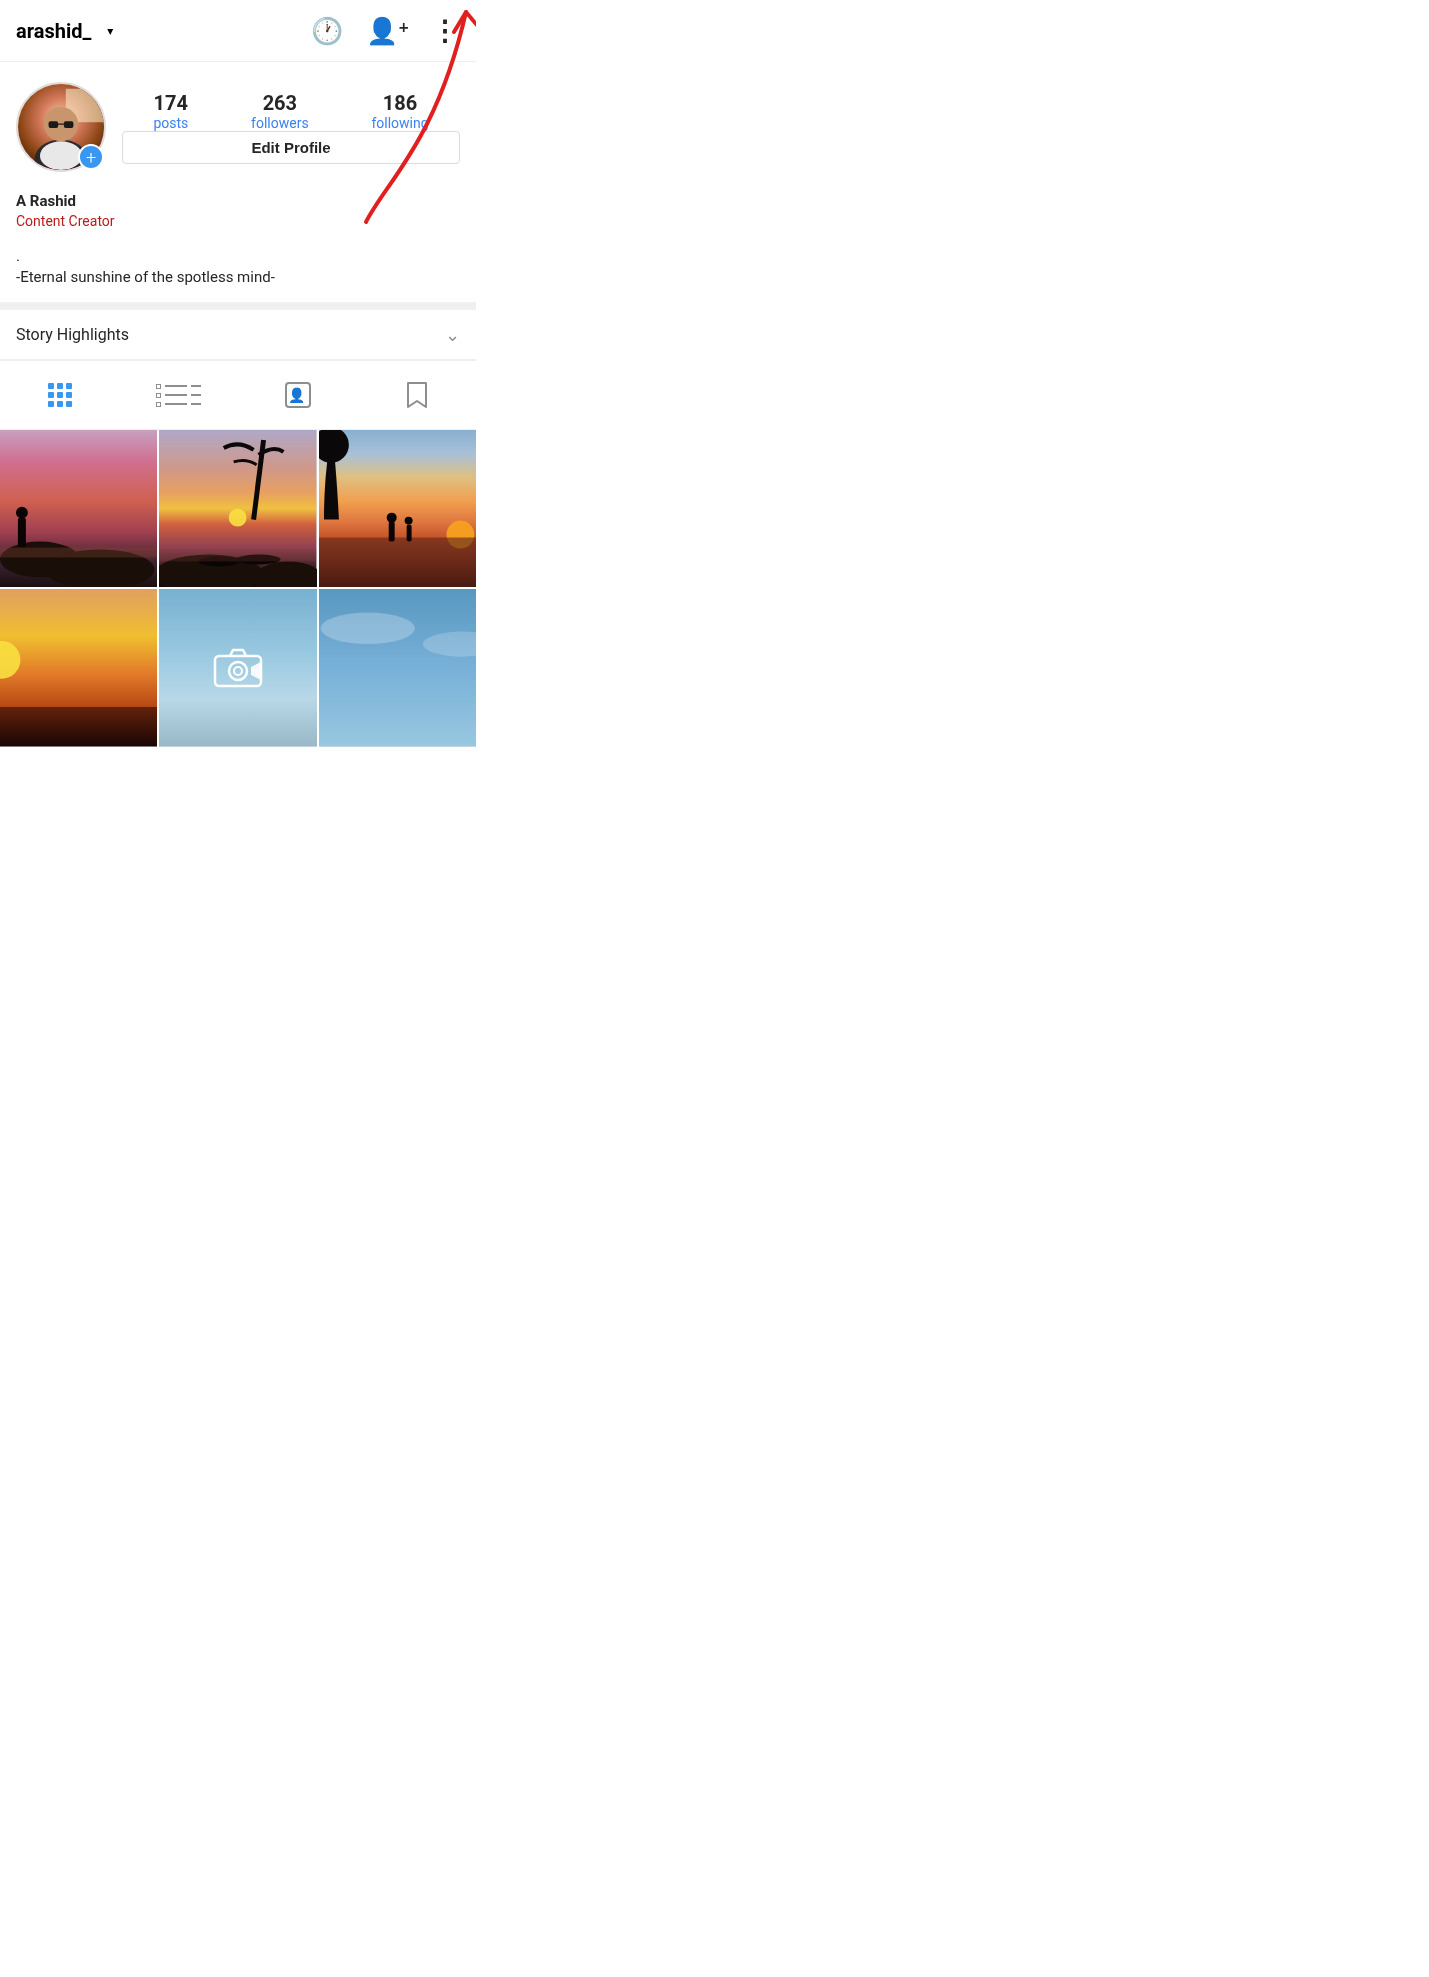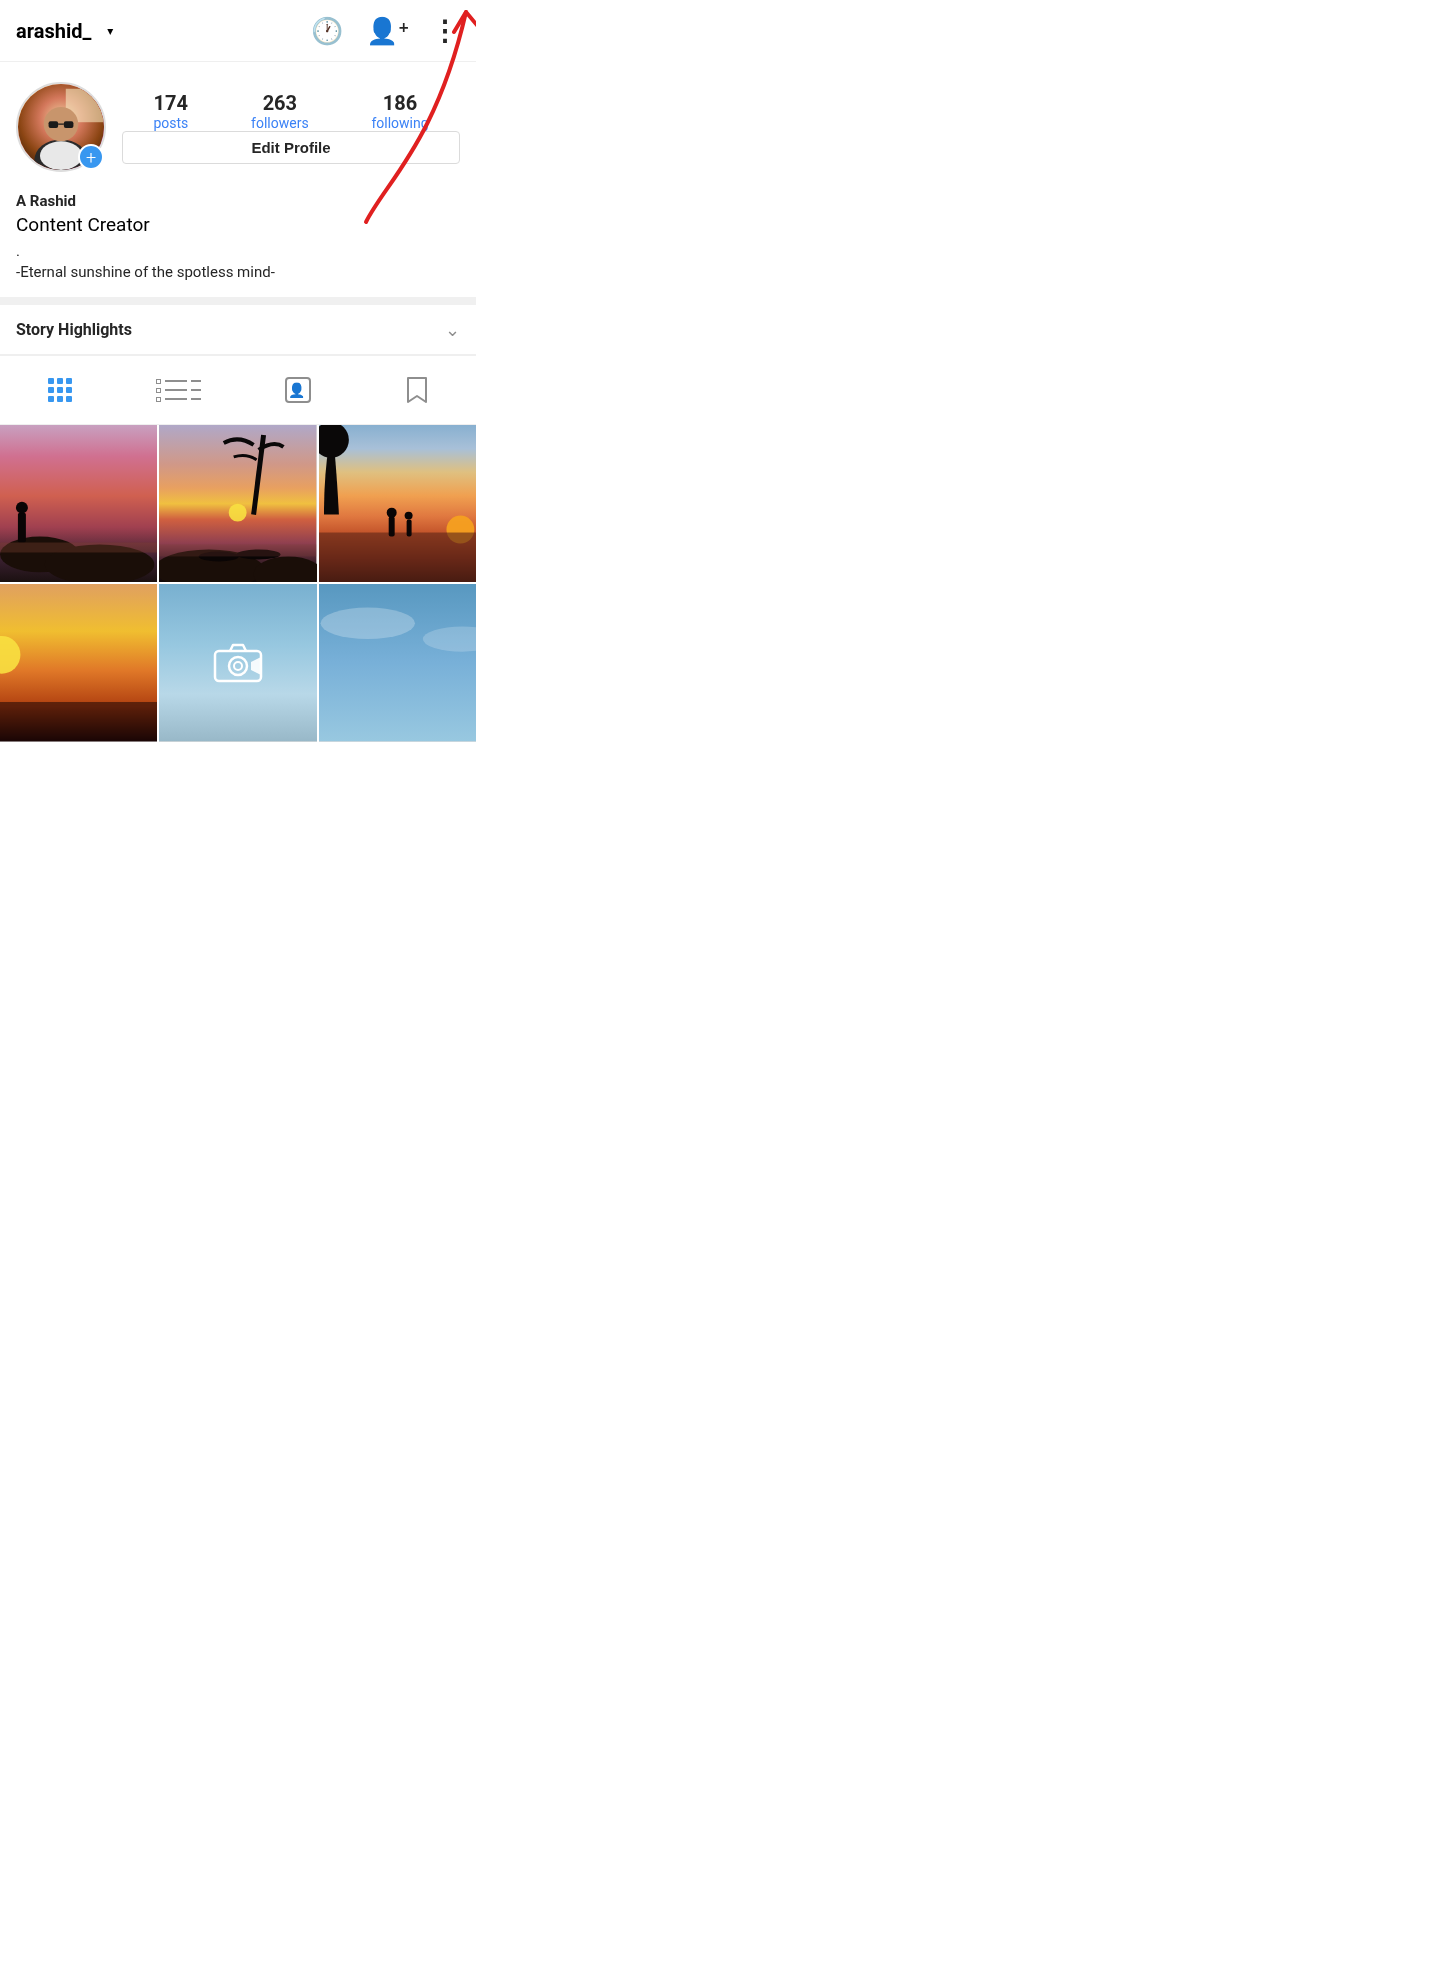--- a/index.html
+++ b/index.html
@@ -126,23 +126,23 @@
     .bio-section {
       padding: 4px 16px 16px;
     }
     .bio-name {
       font-size: 15px;
       font-weight: 700;
       color: #262626;
       margin-bottom: 3px;
     }
     .bio-role {
-      font-size: 19px;
-      color: #000000;
-      margin-bottom: 6px;
+      font-size: 14px;
+      color: #b91c1c;
+      margin-bottom: 18px;
     }
     .bio-dot {
       font-size: 15px;
       color: #262626;
       margin-bottom: 3px;
     }
     .bio-quote {
       font-size: 15px;
       color: #262626;
     }
@@ -161,21 +161,21 @@
     
     .story-highlights {
       display: flex;
       align-items: center;
       justify-content: space-between;
       padding: 14px 16px;
       border-bottom: 1px solid #efefef;
     }
     .story-highlights-title {
       font-size: 16px;
-      font-weight: 700;
+      font-weight: 400;
       color: #262626;
     }
     .chevron-down {
       font-size: 18px;
       color: #8e8e8e;
       cursor: pointer;
     }
 
     
     .tab-bar {

